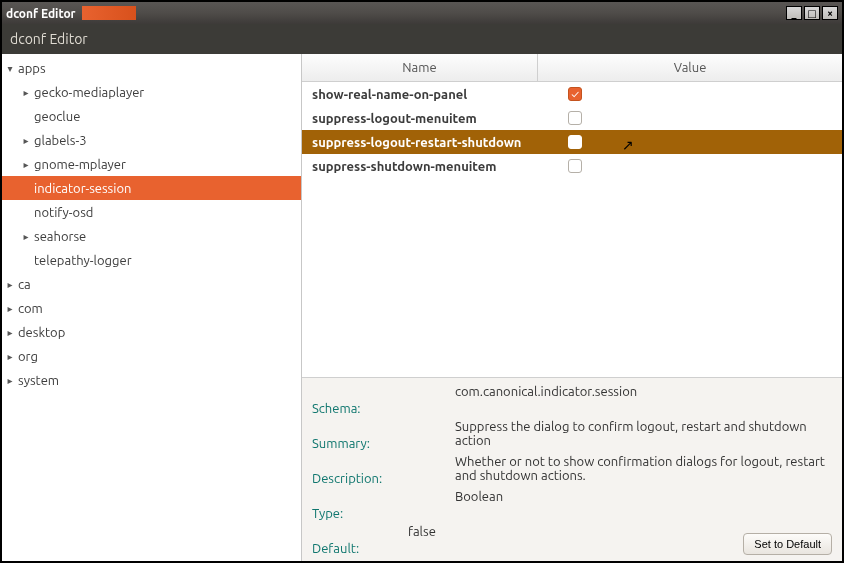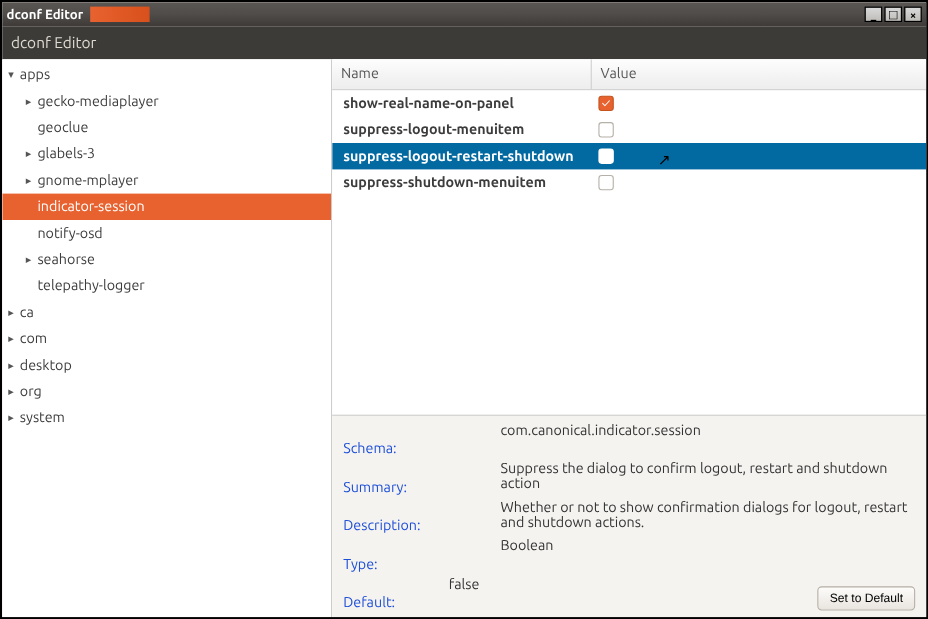--- a/index.html
+++ b/index.html
@@ -82,42 +82,44 @@
     flex:1;
     display:flex;
     flex-direction:column;
     background:#fff;
   }
   .table-header {
     height: 28px;
     display:flex;
     border-bottom:1px solid #cfcfcf;
     background: linear-gradient(#fdfdfd,#ededed);
+    text-align: center;
   }
   .th-name {
     width: 236px;
     border-right:1px solid #cfcfcf;
     padding: 6px 8px;
     color:#555;
   }
   .th-value {
     flex:1;
     padding: 6px 8px;
     color:#555;
   }
   .rows {
     flex:1;
     overflow:auto;
   }
   .row {
     height: 24px;
     display:flex;
     align-items:center;
-  }
-  .row.selected { background:#0369a1; color:#fff; }
+    gap:24px;
+  }
+  .row.selected { background:#a16207; color:#fff; }
   .row.bold .cell-name { font-weight:bold; }
   .cell-name {
     width:236px;
     padding: 0 10px;
     white-space:nowrap;
   }
   .cell-value {
     flex:1;
     padding: 0 6px;
     display:flex; align-items:center;
@@ -150,21 +152,21 @@
     padding: 6px 10px 6px 10px;
     display:grid;
     grid-template-columns: 90px 1fr auto;
     row-gap: 4px;
     column-gap: 6px;
     font-size:13px;
     color:#3c3c3c;
     position:relative;
     background:#f5f3f0;
   }
-  .detail .lbl { color:#1d4ed8;margin-top:17px; }
+  .detail .lbl { color:#0f766e;margin-top:17px; }
   .detail .val { color:#333; }
   .detail .span2 { grid-column: 2 / span 2; margin-left: 47px; }
   .defaults-btn {
     grid-column: 3; grid-row: 5;
     align-self:end; justify-self:end;
     padding: 4px 10px;
     border:1px solid #b5afa6;
     border-radius:4px;
     background: linear-gradient(#fdfcfa,#e9e5df);
     cursor:pointer;

